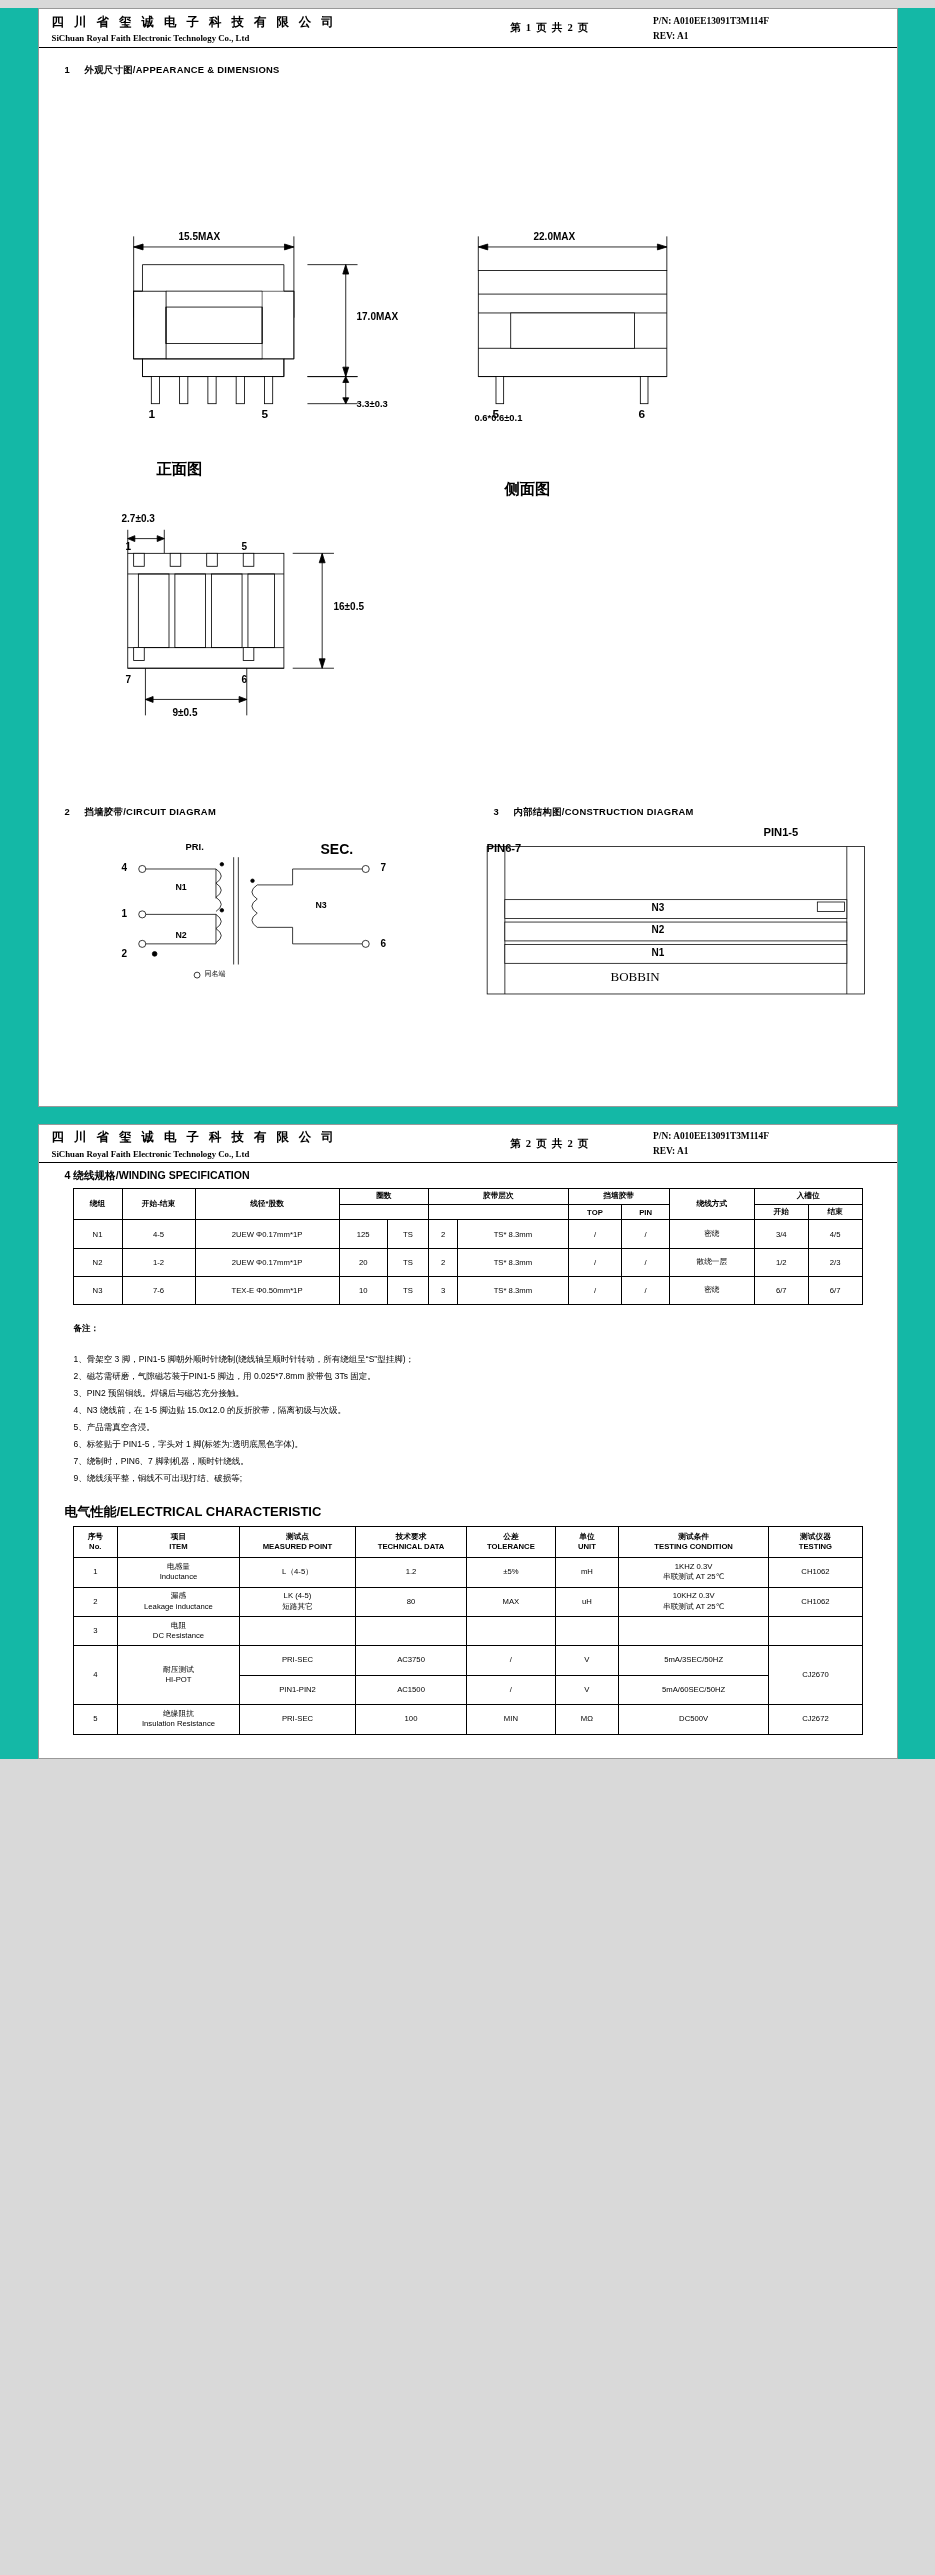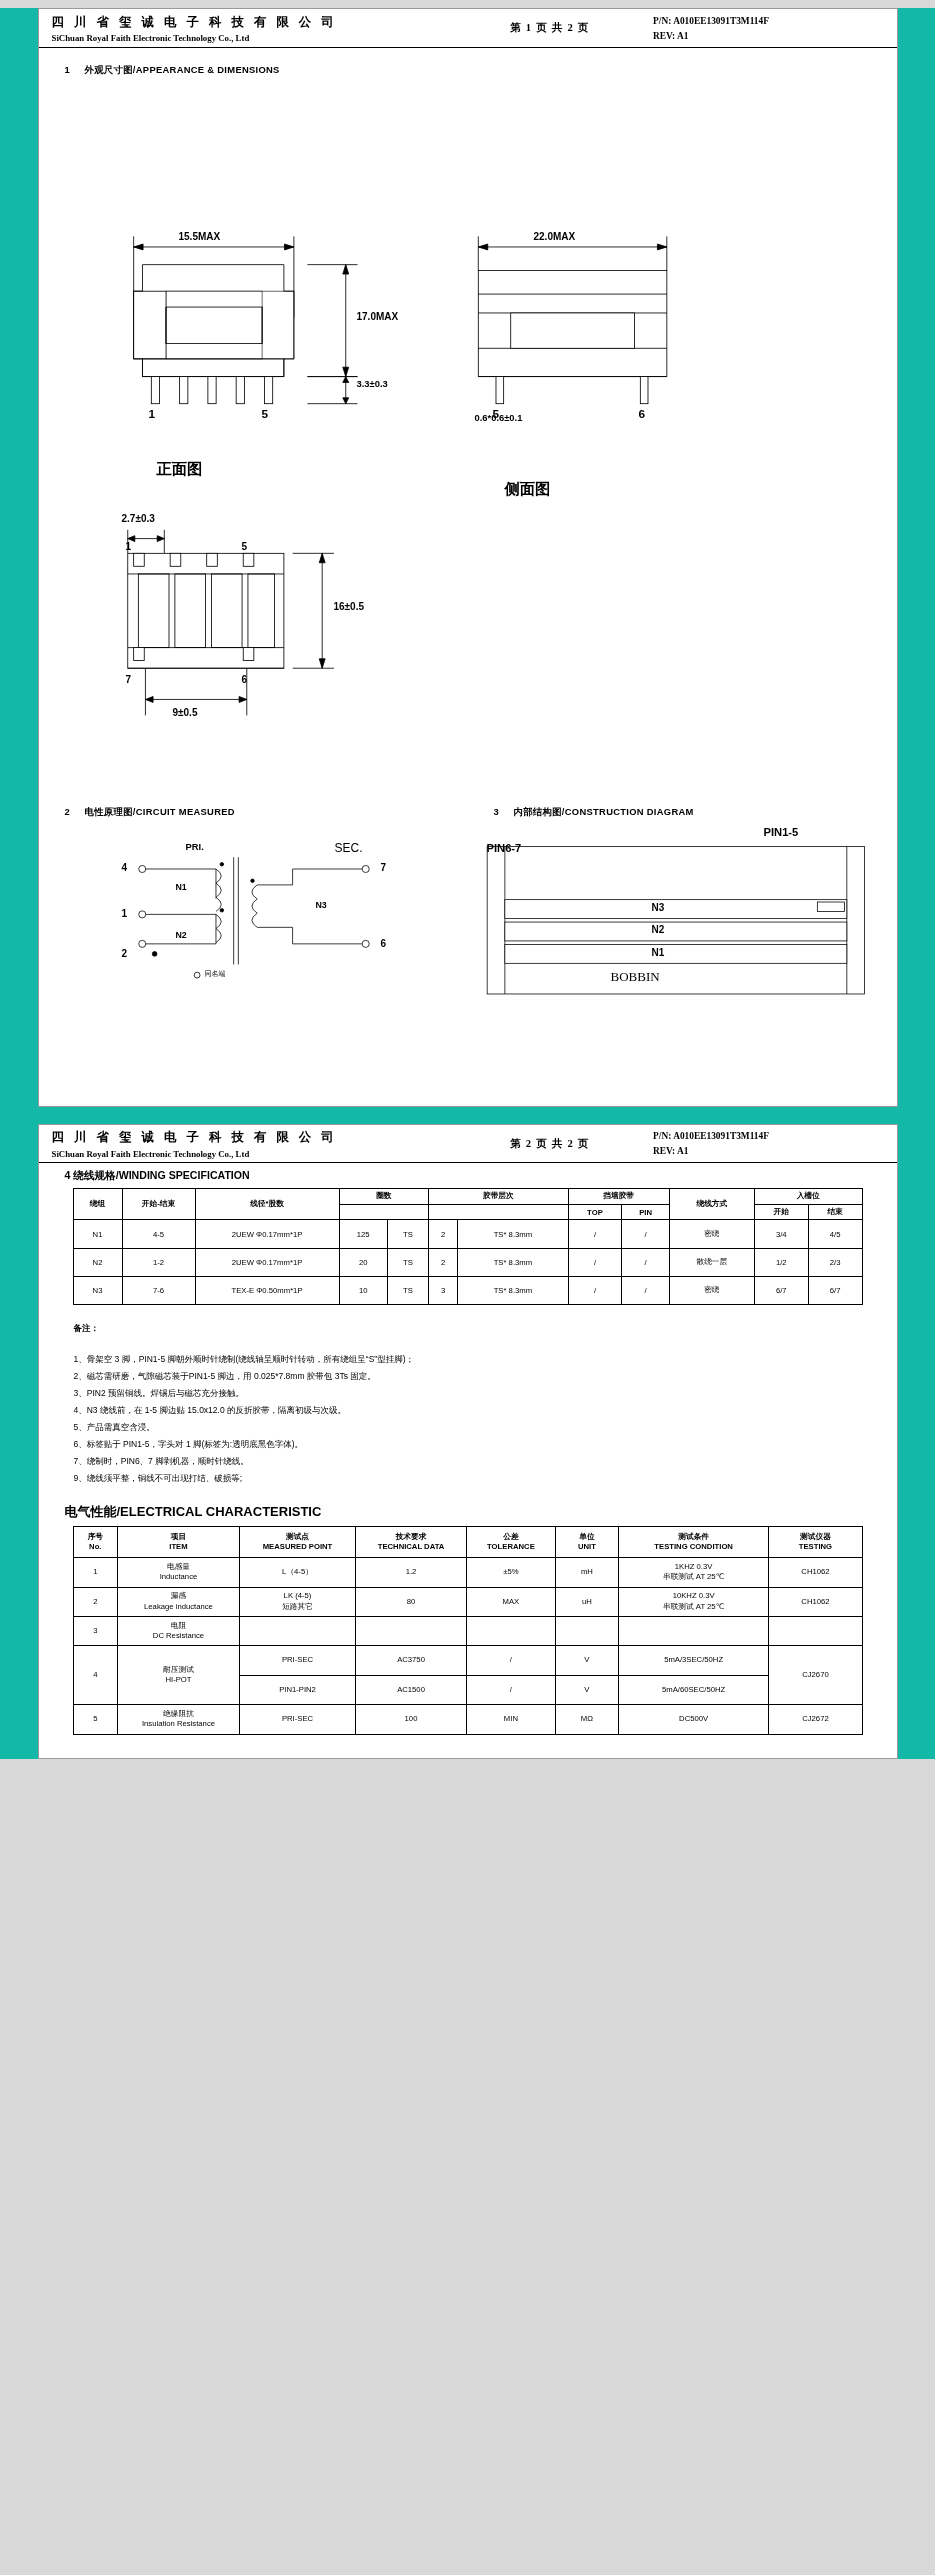--- a/index.html
+++ b/index.html
@@ -174,21 +174,21 @@
 
         <g stroke="#000" stroke-width="0.8" opacity="0.85">
           <g clip-path="url(#c1)">
             <rect x="160" y="355" width="55" height="115" fill="none"></rect>
           </g>
         </g>
       </svg>
 
       <div style="position:absolute;left:140px;top:149px;font-weight:bold;font-size:10px;">15.5MAX</div>
       <div style="position:absolute;left:318px;top:229px;font-weight:bold;font-size:10px;">17.0MAX</div>
-      <div style="position:absolute;left:318px;top:296px;font-weight:bold;font-size:9.4px;">3.3±0.3</div>
+      <div style="position:absolute;left:318px;top:316px;font-weight:bold;font-size:9.4px;">3.3±0.3</div>
       <div style="position:absolute;left:110px;top:325px;font-weight:bold;font-size:11.8px;">1</div>
       <div style="position:absolute;left:223px;top:325px;font-weight:bold;font-size:11.8px;">5</div>
       <div style="position:absolute;left:118px;top:377px;font-size:15.3px;font-weight:bold;">正面图</div>
 
       <div style="position:absolute;left:495px;top:149px;font-weight:bold;font-size:10px;">22.0MAX</div>
       <div style="position:absolute;left:436px;top:330px;font-weight:bold;font-size:9.4px;">0.6*0.6±0.1</div>
       <div style="position:absolute;left:454px;top:325px;font-weight:bold;font-size:11.8px;">5</div>
       <div style="position:absolute;left:600px;top:325px;font-weight:bold;font-size:11.8px;">6</div>
       <div style="position:absolute;left:466px;top:397px;font-size:15.3px;font-weight:bold;">侧面图</div>
 
@@ -198,21 +198,21 @@
       <div style="position:absolute;left:87px;top:459px;font-weight:bold;font-size:10px;">1</div>
       <div style="position:absolute;left:203px;top:459px;font-weight:bold;font-size:10px;">5</div>
       <div style="position:absolute;left:87px;top:592px;font-weight:bold;font-size:10px;">7</div>
       <div style="position:absolute;left:203px;top:592px;font-weight:bold;font-size:10px;">6</div>
     </div>
 
     <div style="display:flex;">
       <div style="flex:0 0 429px;">
         <div class="sect">
           <span class="num">2</span>
-          <span class="txt">电性原理图/CIRCUIT MEASURED</span>
+          <span class="txt">挡墙胶带/CIRCUIT DIAGRAM</span>
         </div>
       </div>
       <div style="flex:1;">
         <div class="sect">
           <span class="num">3</span>
           <span class="txt">内部结构图/CONSTRUCTION DIAGRAM</span>
         </div>
       </div>
     </div>
 
@@ -256,21 +256,21 @@
           <line x1="790" y1="40" x2="790" y2="290"></line>
           <line x1="1370" y1="40" x2="1370" y2="290"></line>
           <rect x="790" y="130" width="580" height="32" fill="#fff"></rect>
           <rect x="790" y="168" width="580" height="32" fill="#fff"></rect>
           <rect x="790" y="206" width="580" height="32" fill="#fff"></rect>
           <rect x="1320" y="134" width="46" height="16" fill="#fff"></rect>
         </g>
       </svg>
 
       <div style="position:absolute;left:147px;top:17.7px;font-weight:bold;font-size:9.4px;">PRI.</div>
-      <div style="position:absolute;left:296px;top:17.7px;font-weight:normal;font-size:12px;">SEC.</div>
+      <div style="position:absolute;left:282px;top:17.7px;font-weight:bold;font-size:14px;">SEC.</div>
       <div style="position:absolute;left:83px;top:39px;font-weight:bold;font-size:10px;">4</div>
       <div style="position:absolute;left:83px;top:85px;font-weight:bold;font-size:10px;">1</div>
       <div style="position:absolute;left:83px;top:125px;font-weight:bold;font-size:10px;">2</div>
       <div style="position:absolute;left:342px;top:39px;font-weight:bold;font-size:10px;">7</div>
       <div style="position:absolute;left:342px;top:115px;font-weight:bold;font-size:10px;">6</div>
       <div style="position:absolute;left:137px;top:59px;font-weight:bold;font-size:8.8px;">N1</div>
       <div style="position:absolute;left:137px;top:107px;font-weight:bold;font-size:8.8px;">N2</div>
       <div style="position:absolute;left:277px;top:77px;font-weight:bold;font-size:8.8px;">N3</div>
       <div style="position:absolute;left:166px;top:146px;font-size:7px;">同名端</div>
 

